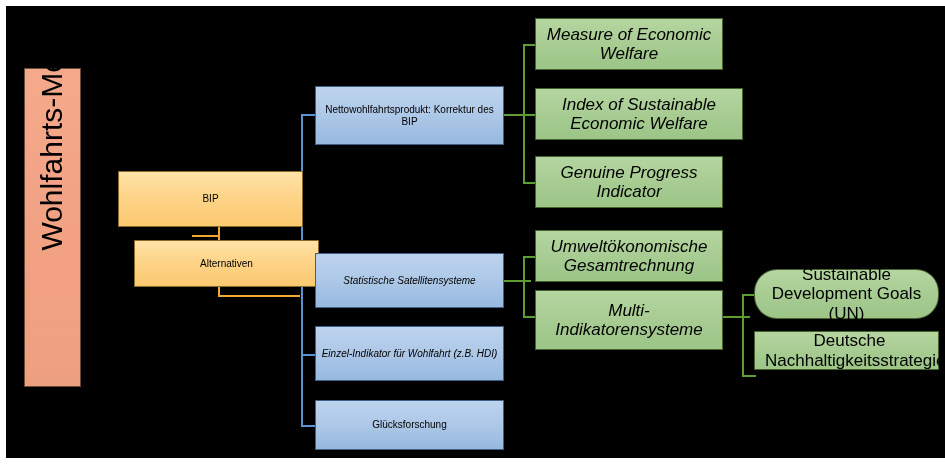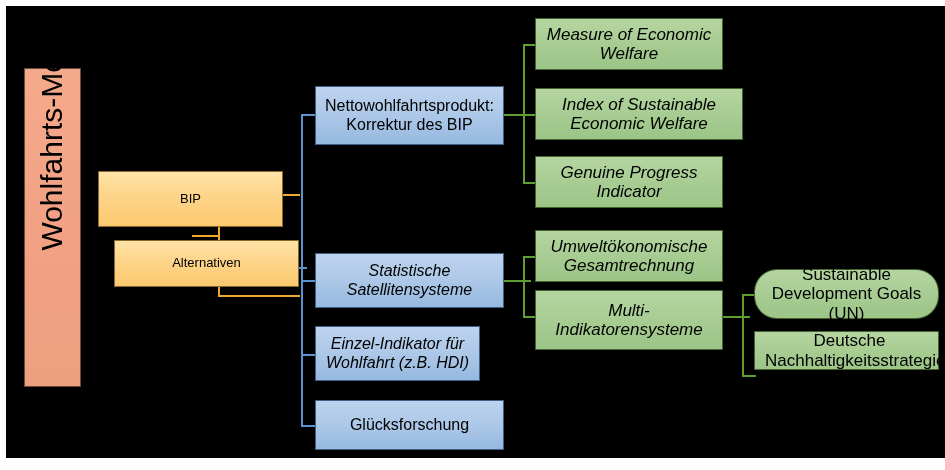--- a/index.html
+++ b/index.html
@@ -49,28 +49,29 @@
     transform-origin: center center;
     white-space: nowrap;
     font-size: 30px;
     letter-spacing: 0px;
   }
 
   
   .lv1 {
     background: linear-gradient(180deg, #ffe3a7 0%, #fdd489 45%, #fbc96f 100%);
     border: 1px solid #8a6a2a;
-    font-size: 13px;
+    font-size: 10px;
+    margin-left: 20px;
   }
 
   
   .lv2 {
     background: linear-gradient(180deg, #bcd3ee 0%, #afc9e8 45%, #96b9e0 100%);
     border: 1px solid #3f5f86;
-    font-size: 16px;
+    font-size: 10px;
   }
   .italic { font-style: italic; }
 
   
   .lv3 {
     background: linear-gradient(180deg, #b5d5a0 0%, #a9cd94 45%, #9cc587 100%);
     border: 1px solid #46632f;
     font-size: 17px;
   }
 
@@ -129,21 +130,21 @@
     <div class="node lv1" style="left:108px; top:234px; width:185px; height:47px;">
       <span>Alternativen</span>
     </div>
 
     <div class="node lv2" style="left:309px; top:80px; width:189px; height:59px;">
       <span>Nettowohlfahrtsprodukt: Korrektur des BIP</span>
     </div>
     <div class="node lv2 italic" style="left:309px; top:247px; width:189px; height:55px;">
       <span>Statistische Satellitensysteme</span>
     </div>
-    <div class="node lv2 italic" style="left:309px; top:320px; width:165px; height:55px;">
+    <div class="node lv2 italic" style="left:309px; top:320px; width:189px; height:55px;">
       <span>Einzel-Indikator für Wohlfahrt (z.B. HDI)</span>
     </div>
     <div class="node lv2" style="left:309px; top:394px; width:189px; height:50px;">
       <span>Glücksforschung</span>
     </div>
 
     <div class="node lv3 italic" style="left:529px; top:12px; width:188px; height:52px;">
       <span>Measure of Economic Welfare</span>
     </div>
     <div class="node lv3 italic" style="left:529px; top:82px; width:208px; height:52px;">

